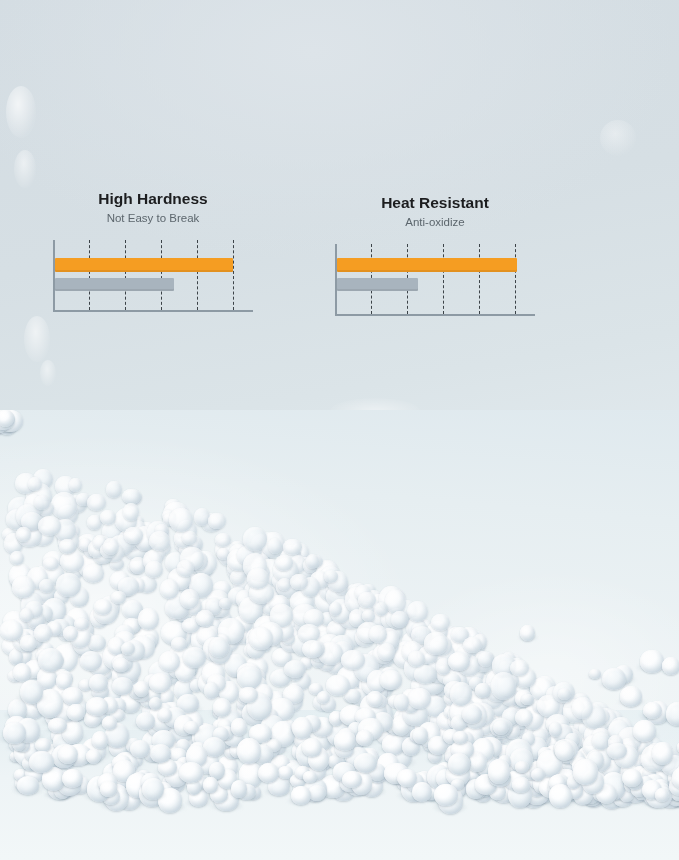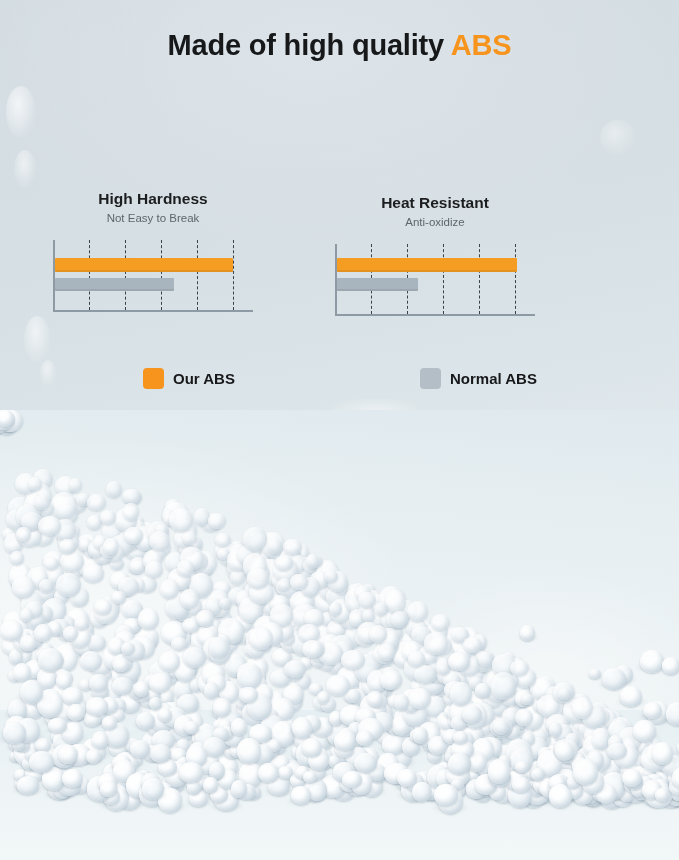--- a/index.html
+++ b/index.html
@@ -215,21 +215,20 @@
 <div id="page">
 
   <div class="bokeh" style="left:6px;  top:86px;  width:30px; height:52px; background:radial-gradient(ellipse at 40% 35%, rgba(255,255,255,0.70), rgba(255,255,255,0.06) 70%);"></div>
   <div class="bokeh" style="left:14px; top:150px; width:22px; height:38px; background:radial-gradient(ellipse at 45% 35%, rgba(255,255,255,0.55), rgba(255,255,255,0.04) 72%);"></div>
   <div class="bokeh" style="left:24px; top:316px; width:26px; height:46px; background:radial-gradient(ellipse at 45% 35%, rgba(255,255,255,0.60), rgba(255,255,255,0.05) 72%);"></div>
   <div class="bokeh" style="left:40px; top:360px; width:16px; height:26px; background:radial-gradient(ellipse at 45% 35%, rgba(255,255,255,0.50), rgba(255,255,255,0.04) 72%);"></div>
   <div class="bokeh" style="left:600px; top:120px; width:36px; height:36px; background:radial-gradient(circle at 42% 38%, rgba(255,255,255,0.40), rgba(255,255,255,0.02) 72%);"></div>
   <div class="bokeh" style="left:330px; top:398px; width:90px; height:26px; background:radial-gradient(ellipse at 50% 50%, rgba(255,255,255,0.45), rgba(255,255,255,0.02) 75%);"></div>
 
   <div class="header">
-    <h1 class="title"><span>Made of high quality </span><span class="accent">ABS</span></h1>
   </div>
 
   <div class="charts">
 
     <div class="chart chart--hardness">
       <p class="chart-title">High Hardness</p>
       <p class="chart-sub">Not Easy to Break</p>
       <div class="plot">
         <div class="axis-y"></div>
         <div class="axis-x"></div>
@@ -253,30 +252,20 @@
         <div class="gridline" style="left:72px;"></div>
         <div class="gridline" style="left:108px;"></div>
         <div class="gridline" style="left:144px;"></div>
         <div class="gridline" style="left:180px;"></div>
         <div class="bar bar--ours" style="left:2px; top:14px; width:180px; height:14px;"></div>
         <div class="bar bar--normal" style="left:2px; top:34px; width:81px; height:13px;"></div>
       </div>
     </div>
   </div>
 
-  <div class="legend">
-    <div class="legend-item legend-item--ours">
-      <span class="swatch swatch--ours"></span>
-      <span class="legend-label">Our ABS</span>
-    </div>
-    <div class="legend-item legend-item--normal">
-      <span class="swatch swatch--normal"></span>
-      <span class="legend-label">Normal ABS</span>
-    </div>
-  </div>
 
   <div class="photo">
     <div class="photo-surface"></div>
     <div class="haze" style="left:-40px; top:20px; width:460px; height:300px; background:radial-gradient(ellipse at 30% 60%, rgba(255,255,255,0.55), rgba(255,255,255,0) 70%);"></div>
     <div class="haze" style="left:380px; top:160px; width:340px; height:220px; background:radial-gradient(ellipse at 50% 50%, rgba(255,255,255,0.40), rgba(255,255,255,0) 72%);"></div>
     <div id="pellet-field">
         <div class="pellet" style="left:165.0px;top:89.4px;width:16.1px;height:14.7px;opacity:0.80;"></div>
         <div class="pellet" style="left:163.0px;top:91.5px;width:25.6px;height:25.6px;opacity:0.80;"></div>
         <div class="pellet dim" style="left:21.8px;top:102.6px;width:17.4px;height:19.1px;opacity:0.83;"></div>
         <div class="pellet dim" style="left:201.1px;top:102.6px;width:21.3px;height:19.0px;opacity:0.80;"></div>

